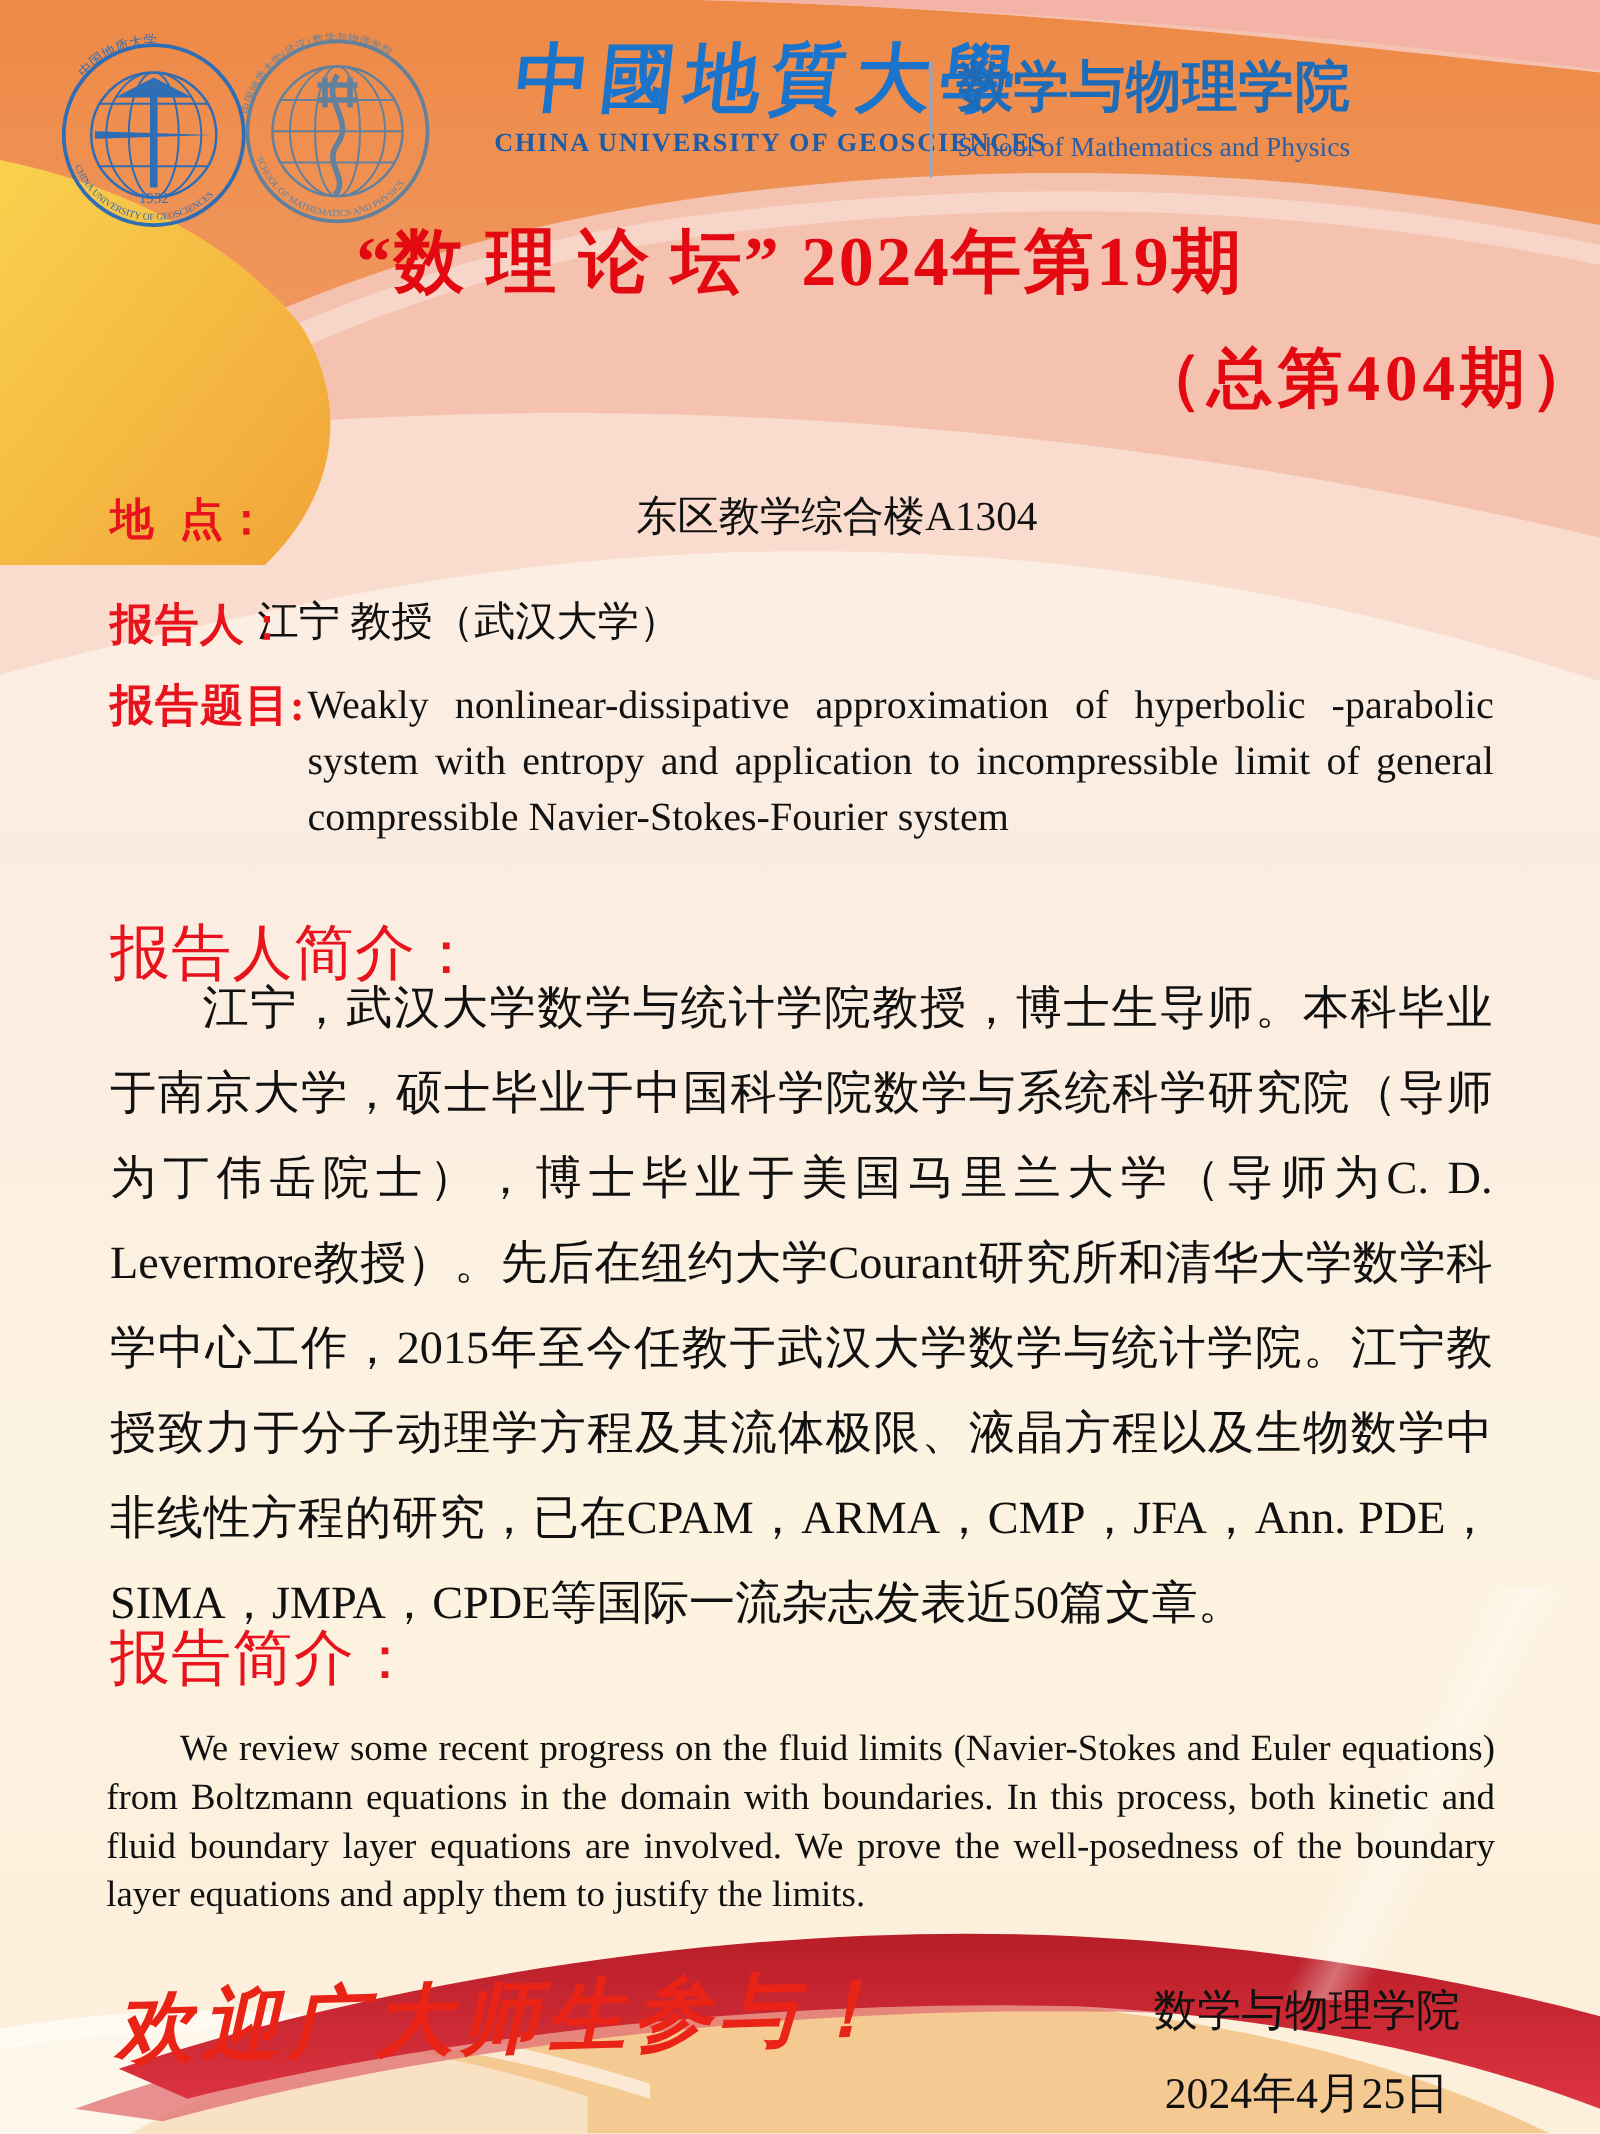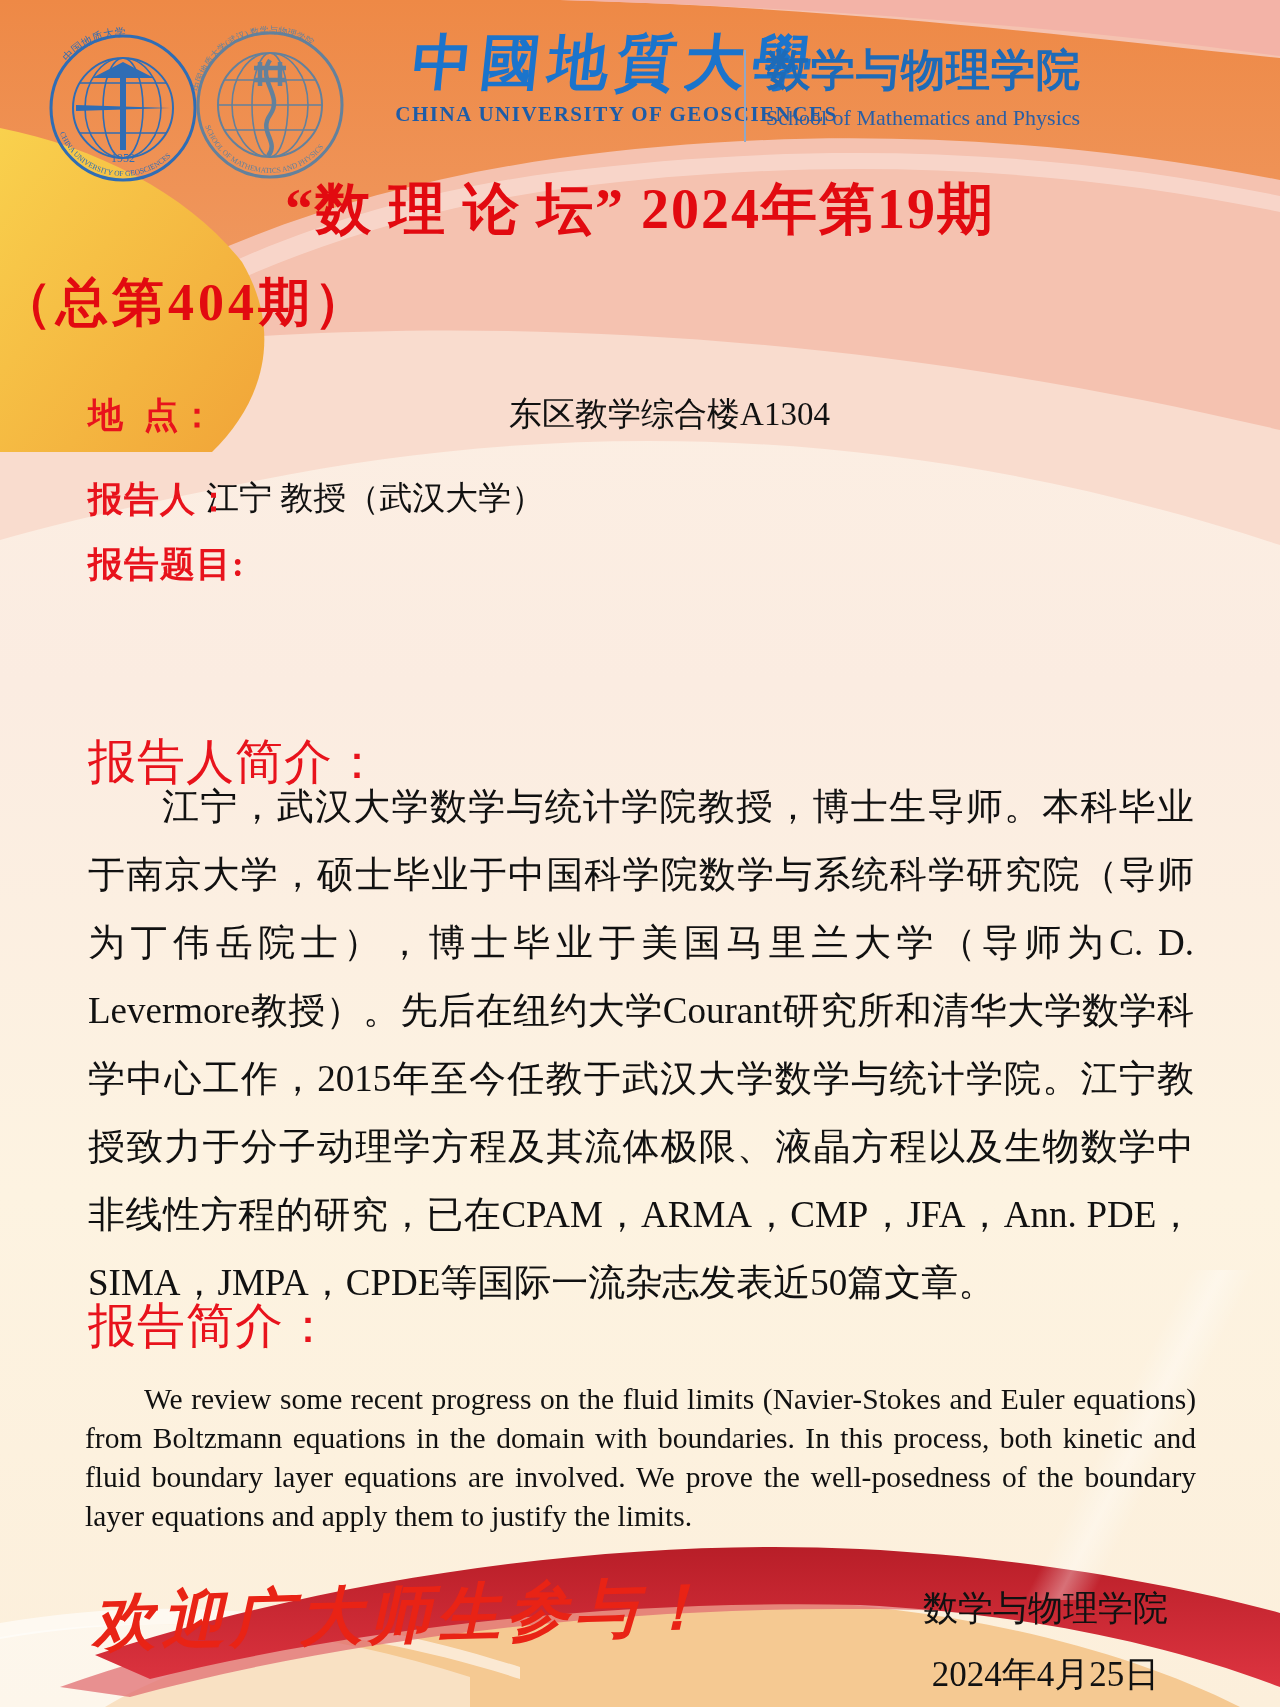--- a/index.html
+++ b/index.html
@@ -30,21 +30,21 @@
   .header-divider{position:absolute;left:744px;top:50px;width:2px;height:92px;background:#8fa8c8;}
   .school-block{position:absolute;left:766px;top:44px;width:330px;text-align:left;}
   .school-cn{
     font-family:"Liberation Sans","DejaVu Sans",sans-serif;
     font-size:44px;font-weight:bold;color:#1e6bb8;letter-spacing:1px;white-space:nowrap;line-height:1.2;
   }
   .school-en{font-size:22px;color:#2a5fa5;margin-top:8px;white-space:nowrap;}
   
   .title1{position:absolute;top:172px;left:0;width:100%;text-align:center;
     font-size:56px;font-weight:bold;color:#e20a10;letter-spacing:2px;white-space:nowrap;}
-  .title2{position:absolute;top:268px;left:0;width:100%;text-align:left;
+  .title2{position:absolute;top:268px;left:0;width:100%;text-align:right;
     font-size:52px;font-weight:bold;color:#e20a10;letter-spacing:4px;white-space:nowrap;}
   
   .info-row{position:absolute;left:88px;right:85px;}
   .info-label{
     position:absolute;left:0;top:0;color:#e8131c;font-weight:bold;
     font-size:35px;white-space:pre;letter-spacing:1px;
   }
   .info-value{display:block;font-size:33px;line-height:45px;color:#111;}
   .row-time{top:352px;}  .row-time  .info-value{margin-left:118px;}
   .row-place{top:392px;text-align:center;} .row-place .info-value{margin-left:56px;}
@@ -190,20 +190,21 @@
   <div class="info-row row-place">
     <span class="info-label">地  点：</span>
     <span class="info-value">东区教学综合楼A1304</span>
   </div>
   <div class="info-row row-speaker">
     <span class="info-label">报告人：</span>
     <span class="info-value">江宁 教授（武汉大学）</span>
   </div>
   <div class="info-row row-talk">
     <span class="info-label">报告题目:</span>
+    <span class="info-value">Weakly nonlinear-dissipative approximation of hyperbolic -parabolic system with entropy and application to incompressible limit of general compressible Navier-Stokes-Fourier system</span>
   </div>
 
   <div class="sec-heading bio-heading">报告人简介：</div>
   <div class="bio-text">江宁，武汉大学数学与统计学院教授，博士生导师。本科毕业于南京大学，硕士毕业于中国科学院数学与系统科学研究院（导师为丁伟岳院士），博士毕业于美国马里兰大学（导师为C. D. Levermore教授）。先后在纽约大学Courant研究所和清华大学数学科学中心工作，2015年至今任教于武汉大学数学与统计学院。江宁教授致力于分子动理学方程及其流体极限、液晶方程以及生物数学中非线性方程的研究，已在CPAM，ARMA，CMP，JFA，Ann. PDE，SIMA，JMPA，CPDE等国际一流杂志发表近50篇文章。</div>
 
   <div class="sec-heading abs-heading">报告简介：</div>
   <div class="abs-text">We review some recent progress on the fluid limits (Navier-Stokes and Euler equations) from Boltzmann equations in the domain with boundaries. In this process, both kinetic and fluid boundary layer equations are involved. We prove the well-posedness of the boundary layer equations and apply them to justify the limits.</div>
 
   <div class="welcome">欢迎广大师生参与！</div>
   <div class="footer-right">

